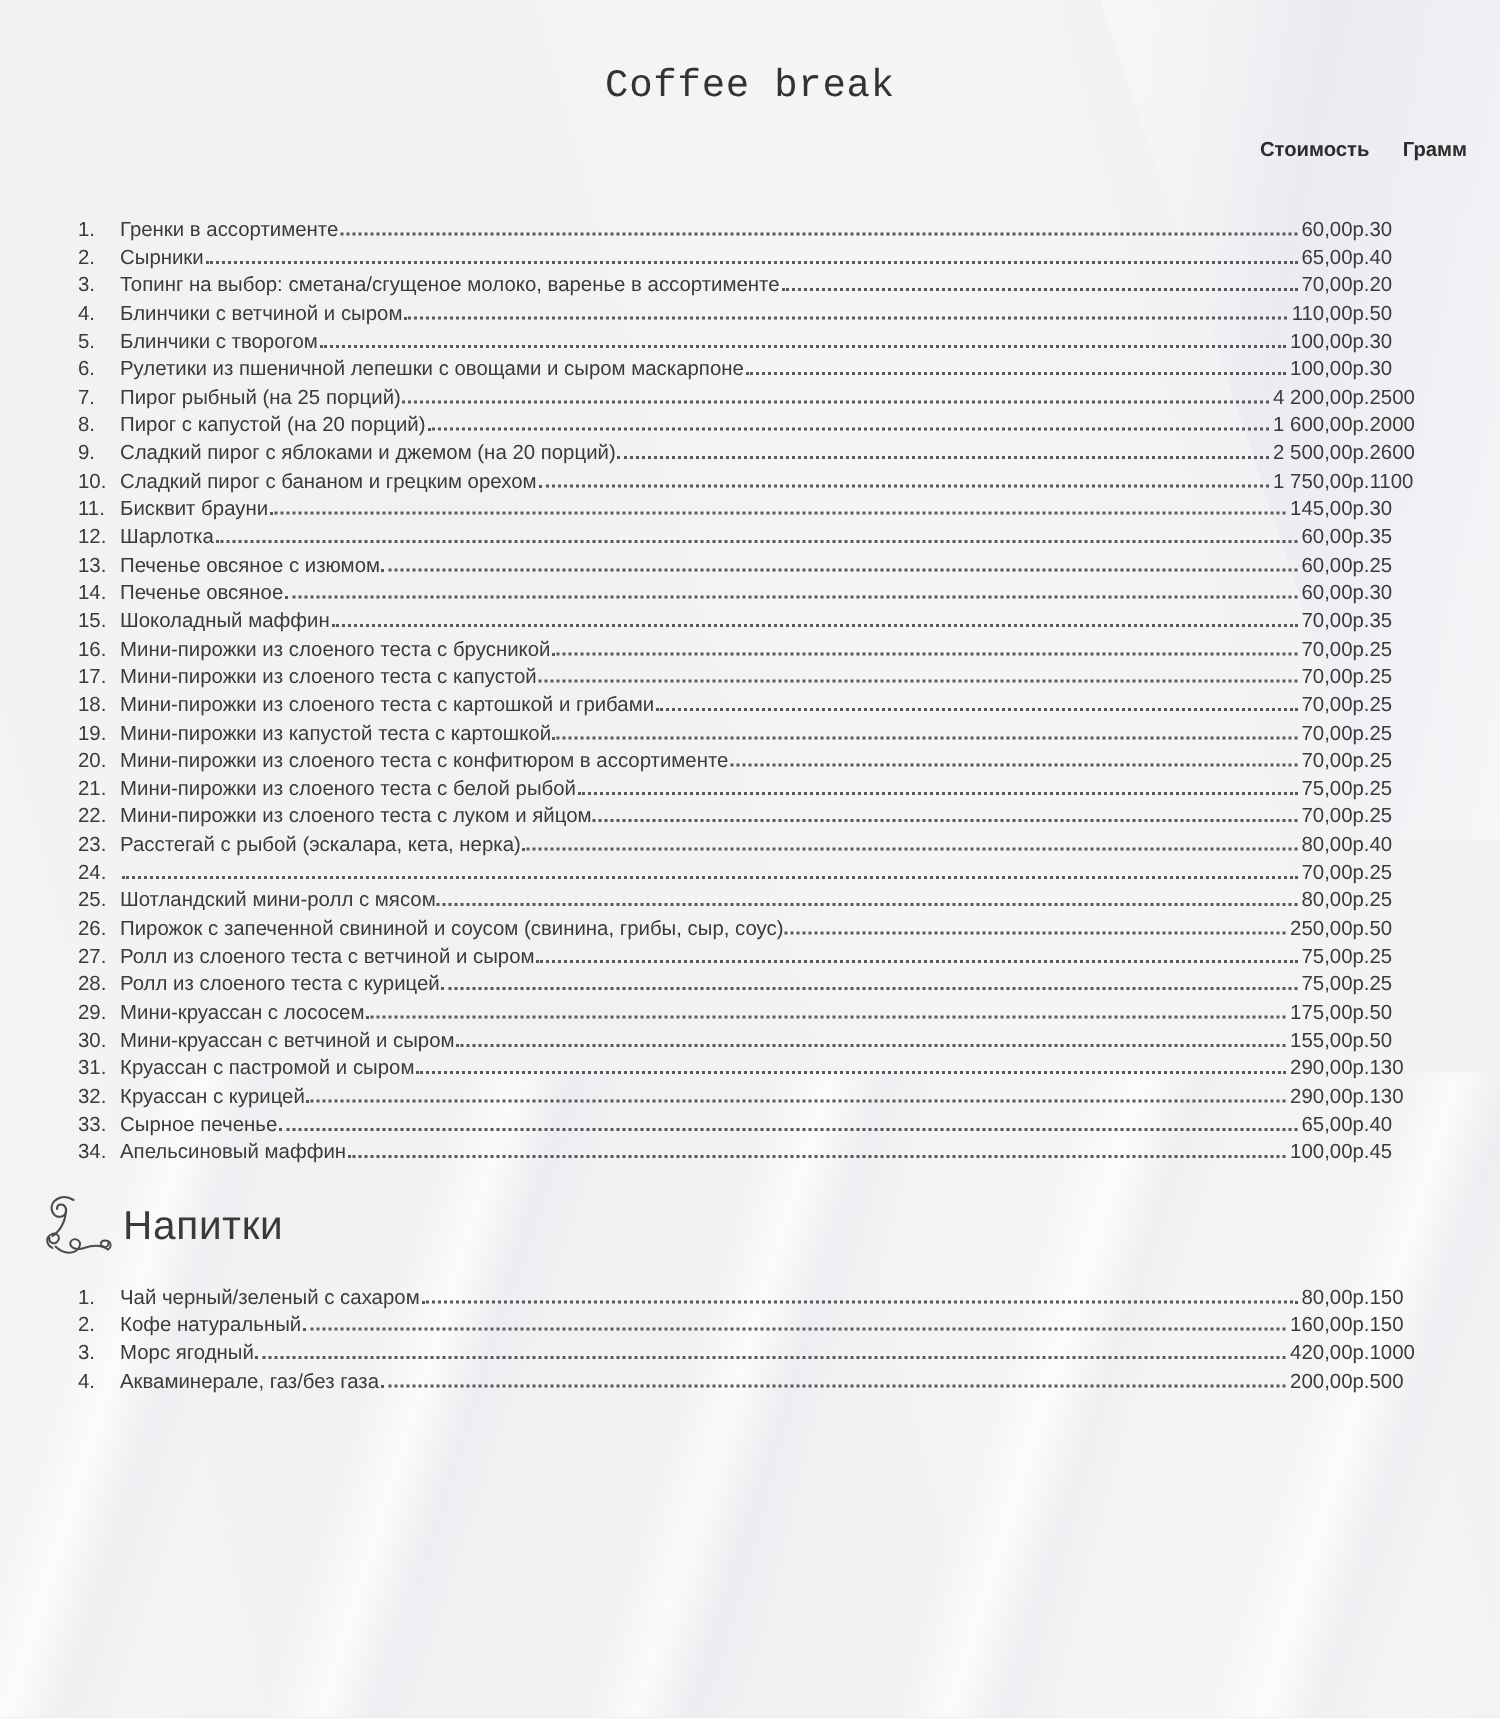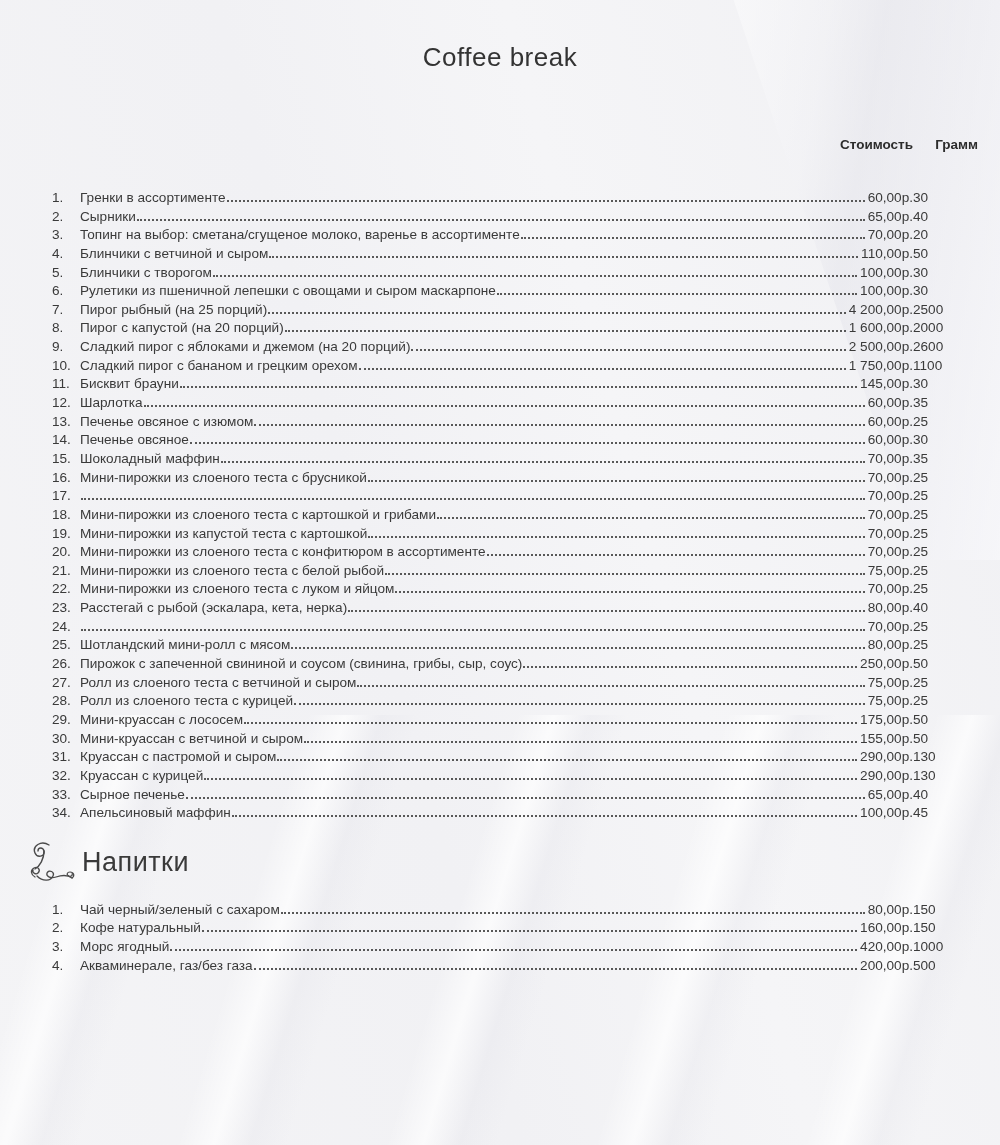--- a/index.html
+++ b/index.html
@@ -28,33 +28,33 @@
       rgba(255,255,255,0) 0px, rgba(255,255,255,0) 95px,
       rgba(255,255,255,0.9) 130px, rgba(226,226,233,0.35) 165px,
       rgba(255,255,255,0) 200px);
     opacity:.75; pointer-events:none;
   }
   .content { position:relative; z-index:1; }
 
   h1.title {
     margin:0; padding-top:42px;
     text-align:center;
-    font-family:Liberation Sans, sans-serif;
+    font-family:Liberation Mono, monospace;
     font-weight:normal;
     font-size:26px; letter-spacing:.5px;
     color:#333;
   }
   .col-headers {
     display:flex; align-items:baseline;
     margin-top:20px; padding:0 22px 0 52px;
     font-size:13.5px; font-weight:bold; color:#2c2c2c;
   }
   .col-headers .spacer { flex:1; }
   .col-headers .price-h { text-align:right; }
-  .col-headers .grams-h { width:65px; text-align:right;margin-top:44px; }
+  .col-headers .grams-h { width:65px; text-align:right; }
 
   .menu-list { margin-top:37px; }
   .menu-list.drinks { margin-top:14px; }
   .row {
     display:flex; align-items:baseline;
     padding:0 22px 0 52px;
     font-size:13.6px; line-height:18.65px; height:18.65px;
     white-space:nowrap;
   }
   .row .num   { width:28px; flex:0 0 auto; }
@@ -198,20 +198,21 @@
         </div>
         <div class="row">
           <span class="num">16.</span>
           <span class="name">Мини-пирожки из слоеного теста с брусникой</span>
           <span class="leader"></span>
           <span class="price">70,00р.</span>
           <span class="grams">25</span>
         </div>
         <div class="row">
           <span class="num">17.</span>
+          <span class="name">Мини-пирожки из слоеного теста с капустой</span>
           <span class="leader"></span>
           <span class="price">70,00р.</span>
           <span class="grams">25</span>
         </div>
         <div class="row">
           <span class="num">18.</span>
           <span class="name">Мини-пирожки из слоеного теста с картошкой и грибами</span>
           <span class="leader"></span>
           <span class="price">70,00р.</span>
           <span class="grams">25</span>

